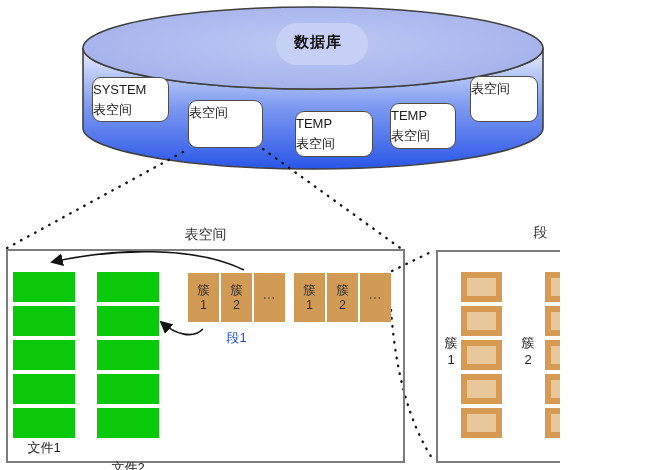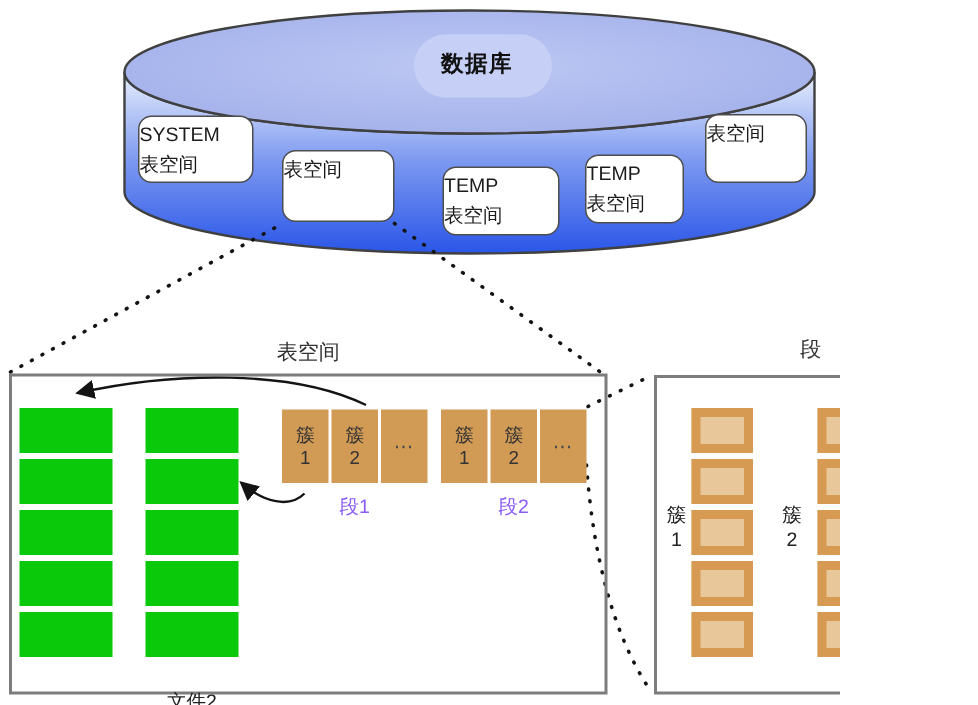--- a/index.html
+++ b/index.html
@@ -34,21 +34,21 @@
   .flabel{position:absolute;top:439px;width:80px;text-align:center;font-size:13px;color:#222;}
   .fl1{left:4px;}
   .fl2{left:88px;margin-top:20px;}
   
   .extgroup{position:absolute;top:273px;display:flex;gap:2px;}
   .g1{left:188px;}
   .g2{left:294px;}
   .ext{width:31px;height:49px;background:#d19a55;display:flex;flex-direction:column;
     align-items:center;justify-content:center;font-size:12.5px;line-height:15px;color:#333;}
   .ext.dots span{font-size:13px;letter-spacing:1px;color:#4a4a4a;}
-  .seglabel{position:absolute;top:329px;width:97px;text-align:center;font-size:13px;color:#8b5cf6;}
+  .seglabel{position:absolute;top:329px;width:97px;text-align:center;font-size:13px;color:#1d4ed8;}
   .sl1{left:188px;}
   .sl2{left:294px;}
   
   .pagecol{position:absolute;top:272px;}
   .c1{left:461px;}
   .c2{left:545px;}
   .page{box-sizing:border-box;width:41px;height:30px;border:6px solid #d69a52;
     background:#e8c89a;margin-bottom:4px;}
   .extlabel{position:absolute;top:334px;width:34px;text-align:center;
     font-size:13px;line-height:17px;color:#222;}
@@ -126,20 +126,21 @@
     <div class="fb"></div>
     <div class="fb"></div>
   </div>
   <div class="stack s2">
     <div class="fb"></div>
     <div class="fb"></div>
     <div class="fb"></div>
     <div class="fb"></div>
     <div class="fb"></div>
   </div>
+  <div class="flabel fl1">文件1</div>
   <div class="flabel fl2">文件2</div>
 
   <div class="extgroup g1">
     <div class="ext">
       <span>簇</span>
       <span>1</span>
     </div>
     <div class="ext">
       <span>簇</span>
       <span>2</span>
@@ -155,21 +156,20 @@
     </div>
     <div class="ext">
       <span>簇</span>
       <span>2</span>
     </div>
     <div class="ext dots">
       <span>⋯</span>
     </div>
   </div>
   <div class="seglabel sl1">段1</div>
-  <div class="seglabel sl2">段2</div>
 
   <div class="panel-title pt-seg">段</div>
   <div class="panel panel-seg"></div>
 
   <div class="pagecol c1">
     <div class="page"></div>
     <div class="page"></div>
     <div class="page"></div>
     <div class="page"></div>
     <div class="page"></div>

